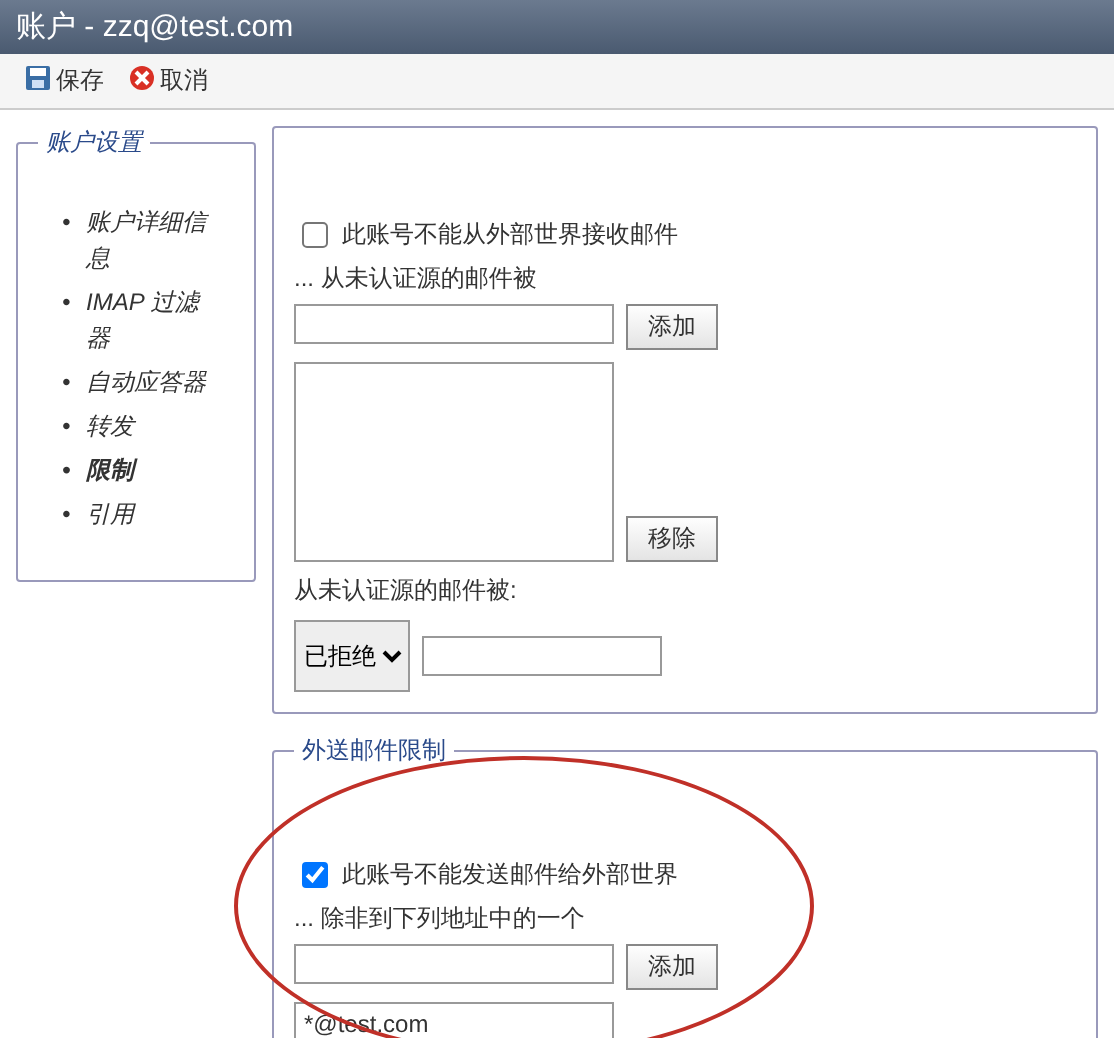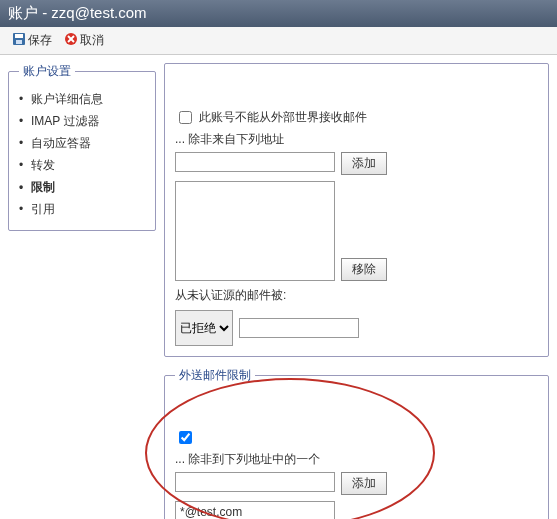--- a/index.html
+++ b/index.html
@@ -42,22 +42,22 @@
     border: 1px solid #99b;
     border-radius: 2px;
     padding: 8px 10px 10px 10px;
     margin: 0;
   }
   legend {
     color: #2a4a8a;
     padding: 0 4px;
     font-size: 12px;
   }
-  .sidebar { width: 148px; }
-  .sidebar ul { list-style: none; margin: 0; padding: 0; }
+  .sidebar { width: 120px; font-style: italic; }
+  .sidebar ul { list-style: none; margin: 12px; padding: 0; }
   .sidebar li {
     padding: 2px 0 2px 12px;
     position: relative;
     cursor: pointer;
     line-height: 18px;
   }
   .sidebar li::before {
     content: "•";
     position: absolute;
     left: 0;
@@ -155,21 +155,21 @@
       </ul>
   </fieldset>
 
   <div class="main main-wrap">
 
     <fieldset>
       <div class="cklabel">
         <input type="checkbox" id="in-ck" style="">
         <label for="in-ck">此账号不能从外部世界接收邮件</label>
       </div>
-      <div class="sublabel">... 除非来自下列地址</div>
+      <div class="sublabel">... 从未认证源的邮件被</div>
       <div class="row">
         <input type="text" style="width: 160px;" value="">
         <span class="btn">添加</span>
       </div>
       <div class="row">
         <div class="listbox" id="in-list"></div>
         <div class="btn-col">
           <span></span>
           <span class="btn">移除</span>
         </div>
@@ -178,20 +178,21 @@
       <div class="unauth-row">
         <select id="in-sel"><option>已拒绝</option></select>
         <input type="text" style="width: 120px;" value="">
       </div>
     </fieldset>
 
     <fieldset style="position:relative">
       <legend>外送邮件限制</legend>
       <div class="cklabel">
         <input type="checkbox" id="out-ck" checked="" style="">
+        <label for="out-ck">此账号不能发送邮件给外部世界</label>
       </div>
       <div class="sublabel">... 除非到下列地址中的一个</div>
       <div class="row">
         <input type="text" style="width: 160px;" value="">
         <span class="btn">添加</span>
       </div>
       <div class="row">
         <div class="listbox" id="out-list">
             <div class="item">*@test.com</div>
           </div>

